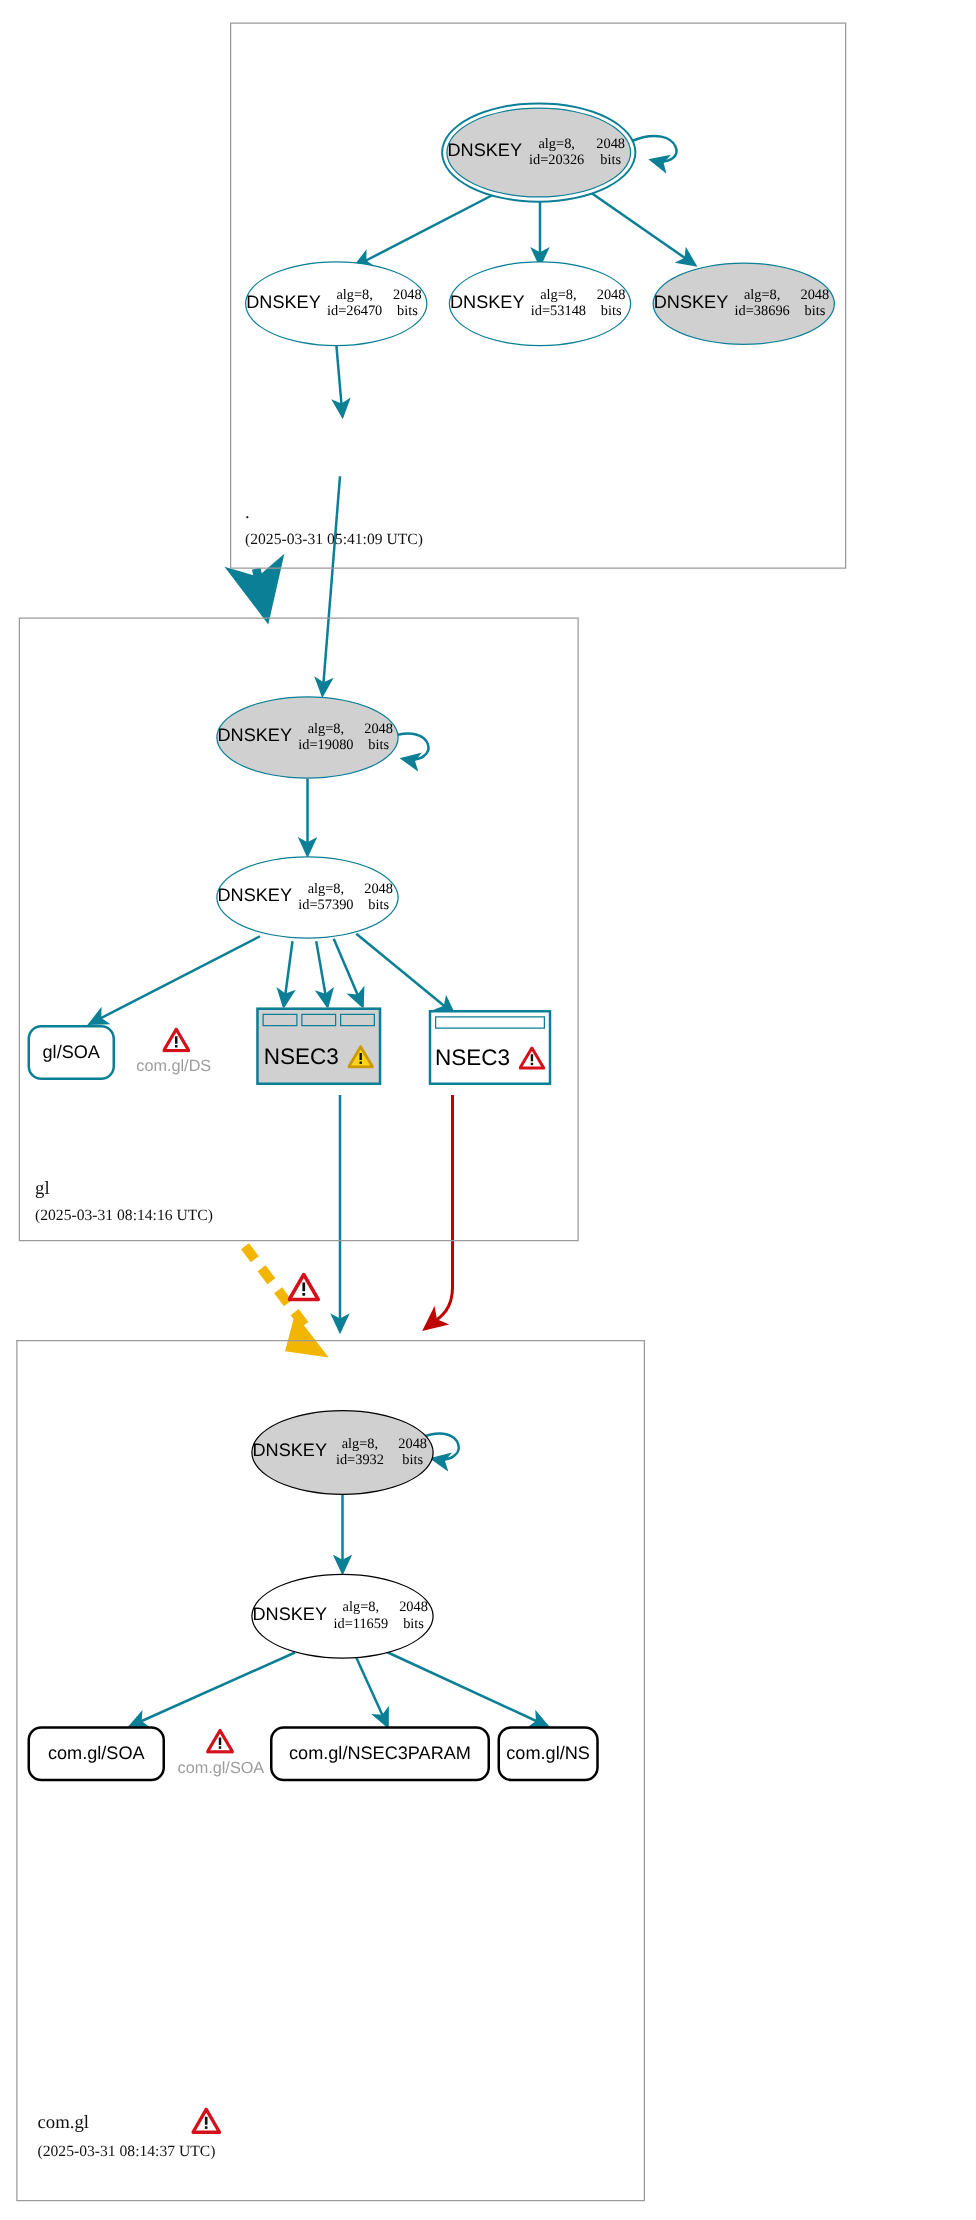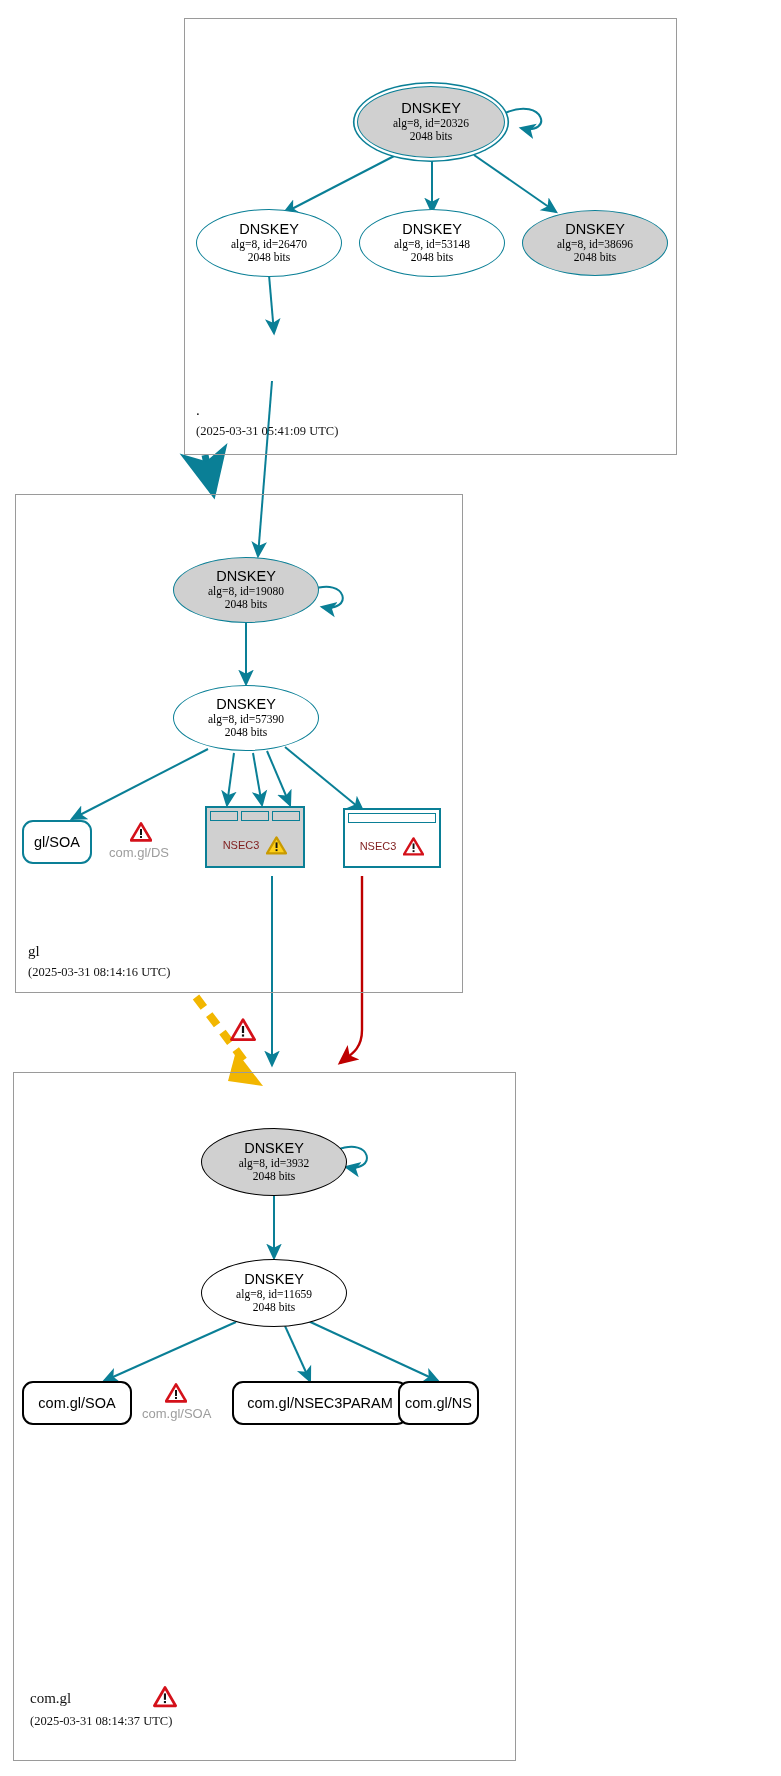--- a/index.html
+++ b/index.html
@@ -9,21 +9,21 @@
   #stage{position:absolute;left:0;top:0;width:781px;height:1776px;overflow:hidden;}
   svg#wires{position:absolute;left:0;top:0;width:781px;height:1776px;pointer-events:none;}
 
   
   .zone{position:absolute;border:1px solid #9a9a9a;background:transparent;box-sizing:border-box;}
   .zone-label{position:absolute;font-family:"Liberation Serif", serif;color:#111;white-space:nowrap;}
   .zone-name{font-size:15px;}
   .zone-time{font-size:12.5px;}
 
   
-  .ell{position:absolute;box-sizing:border-box;display:flex;flex-direction:column;
+  .ell{position:absolute;box-sizing:border-box;display:flex;flex-direction:row;
        align-items:center;justify-content:center;text-align:center;border-radius:50%;
        border:1.6px solid #0a7f96;background:#ffffff;}
   .ell.grey{background:#d0d0d0;}
   .ell.dbl{box-shadow:0 0 0 2.5px #ffffff, 0 0 0 4.1px #0a7f96;}
   .ell .t1{font-family:"Liberation Sans", sans-serif;font-size:14.5px;color:#000;line-height:1.08;}
   .ell .t2{font-family:"Liberation Serif", serif;font-size:11.5px;color:#000;line-height:1.12;text-align:center;}
 
   
   .rrect{position:absolute;box-sizing:border-box;display:flex;align-items:center;
          justify-content:center;border:2px solid #0a7f96;border-radius:11px;
@@ -32,21 +32,21 @@
 
   
   .nsec{position:absolute;box-sizing:border-box;border:2.2px solid #0a7f96;background:#fff;}
   .nsec.filled{background:#d0d0d0;}
   .nsec .hdr{display:flex;gap:3px;padding:3px 3px 0 3px;height:13px;box-sizing:border-box;}
   .nsec .hcell{flex:1;background:#d0d0d0;border:1.6px solid #0a7f96;box-sizing:border-box;}
   .nsec.filled .hcell{background:#d0d0d0;}
   .nsec.plain .hcell{background:#fff;border-color:#0a7f96;}
   .nsec .body{display:flex;align-items:center;justify-content:center;gap:7px;
               height:calc(100% - 16px);margin:3px 3px 3px 3px;box-sizing:border-box;}
-  .nsec .lbl{font-size:11px;color:#7f1d1d;}
+  .nsec .lbl{font-size:18px;color:#000000;}
 
   
   .warn{position:absolute;display:block;}
   .errlbl{position:absolute;font-family:"Liberation Sans", sans-serif;
           font-size:13px;color:#9d9d9d;white-space:nowrap;}
 </style>
 </head>
 <body>
 
 <div id="stage">
@@ -233,17 +233,17 @@
 
   <div class="rrect black" style="left:22px;top:1381px;width:110px;height:44px;">com.gl/SOA</div>
 
   <svg class="warn" style="left:165px;top:1383px;" width="22" height="20" viewBox="0 0 22 20">
     <path d="M11,1.4 L21,18.4 L1,18.4 Z" fill="#ffffff" stroke="#d4111a" stroke-width="2.6" stroke-linejoin="round"></path>
     <rect x="10" y="7" width="2" height="6" fill="#111"></rect>
     <rect x="10" y="14" width="2" height="2" fill="#111"></rect>
   </svg>
   <div class="errlbl" style="left:142px;top:1406px;">com.gl/SOA</div>
 
-  <div class="rrect black" style="left:232px;top:1381px;width:176px;height:44px;text-align:right;">com.gl/NSEC3PARAM</div>
+  <div class="rrect black" style="left:216px;top:1381px;width:176px;height:44px;text-align:right;">com.gl/NSEC3PARAM</div>
 
   <div class="rrect black" style="left:398px;top:1381px;width:81px;height:44px;">com.gl/NS</div>
 
 </div>
 
 </body></html>

